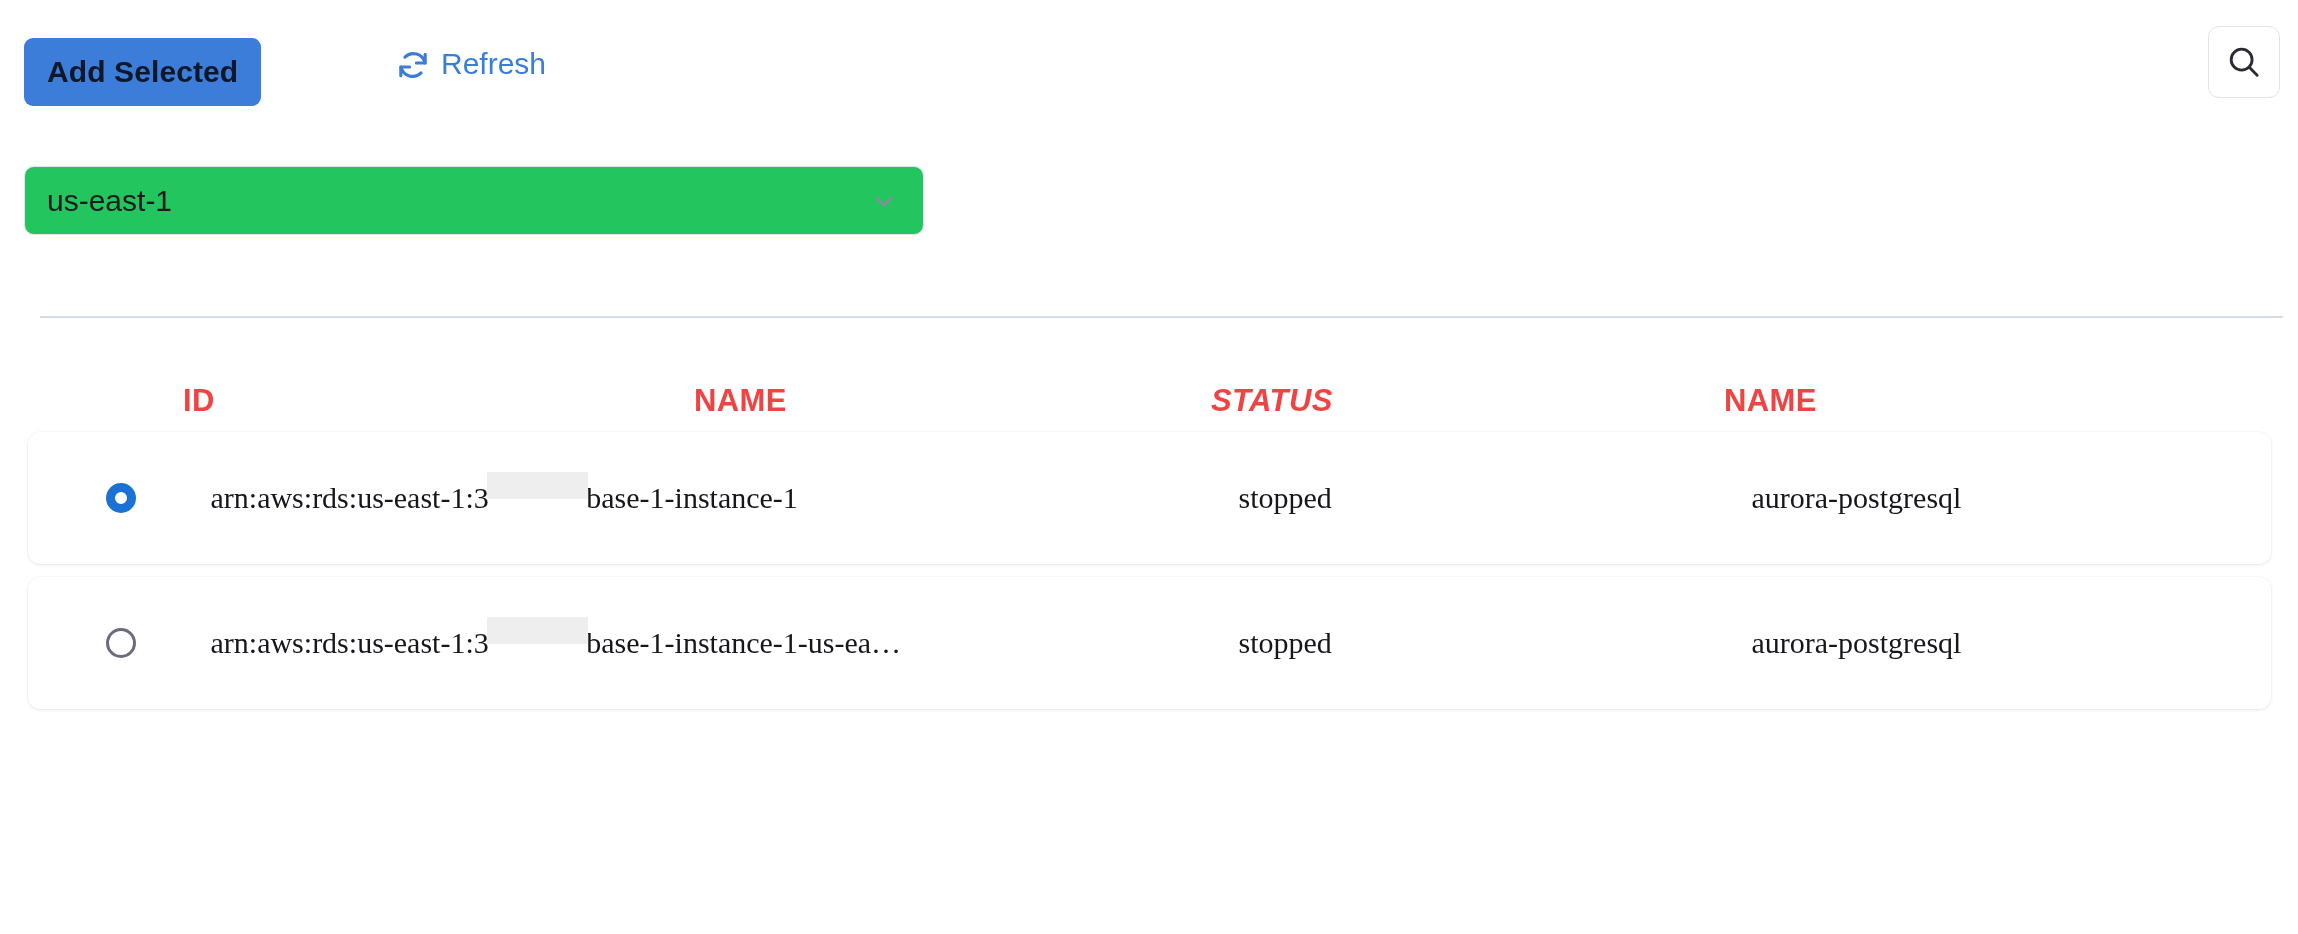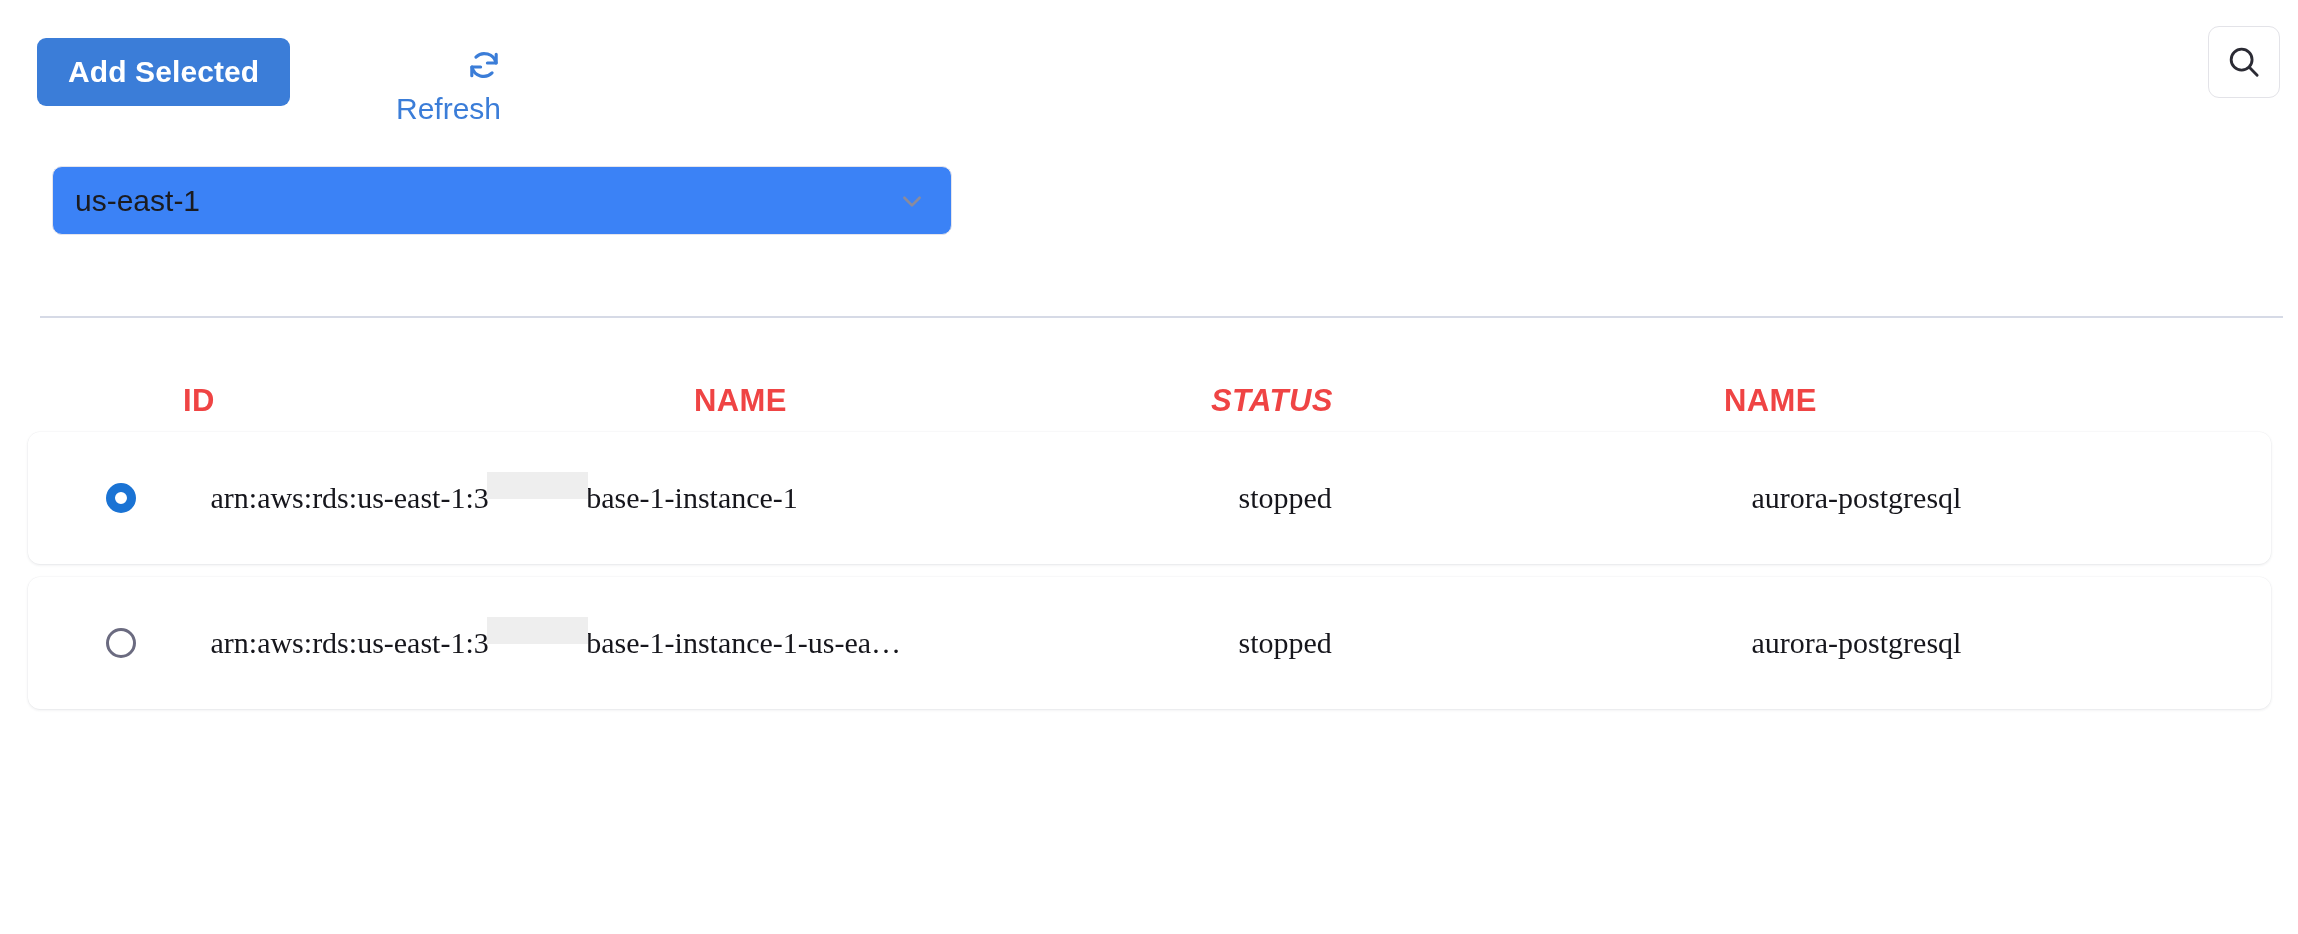--- a/index.html
+++ b/index.html
@@ -24,54 +24,53 @@
   
   .toolbar {
     position: absolute;
     left: 0; top: 0;
     width: 2298px;
     height: 124px;
   }
 
   .add-selected-btn {
     position: absolute;
-    left: 37px;
+    left: 24px;
     top: 38px;
     height: 68px;
-    padding: 0 31px;
+    padding: 0 23px;
     background: #3b7dd8;
-    color: #ffffff;
+    color: #0f172a;
     border: none;
     border-radius: 9px;
     font-family: "Liberation Sans", sans-serif;
     font-size: 30px;
     font-weight: bold;
     letter-spacing: 0.1px;
     cursor: pointer;
     line-height: 68px;
     white-space: nowrap;
     padding-top: 0;
   }
 
   .refresh-btn {
     position: absolute;
     left: 396px;
     top: 48px;
     height: 48px;
     display: flex;
-    align-items: flex-end;
+    align-items: flex-start;
     gap: 11px;
     background: transparent;
     border: none;
     color: #3b7dd8;
     font-family: "Liberation Sans", sans-serif;
     font-size: 30px;
     cursor: pointer;
     padding: 0;
-    flex-direction: column;
   }
   .refresh-btn .label { line-height: 1; position: relative; top: 1px; }
   .refresh-icon { display: block; width: 34px; height: 34px; }
 
   .search-btn {
     position: absolute;
     right: 18px;
     top: 26px;
     width: 72px;
     height: 72px;
@@ -81,27 +80,27 @@
     display: flex;
     align-items: center;
     justify-content: center;
     cursor: pointer;
   }
   .search-icon { display: block; width: 38px; height: 38px; }
 
   
   .region-select {
     position: absolute;
-    left: 52px;
+    left: 24px;
     top: 166px;
     width: 900px;
     height: 69px;
     border: 1.5px solid #e4e4ec;
     border-radius: 10px;
-    background: #3b82f6;
+    background: #22c55e;
     display: flex;
     align-items: center;
     cursor: pointer;
   }
   .region-select .value {
     margin-left: 22px;
     font-size: 30px;
     color: #1b1b1f;
     line-height: 1;
   }

